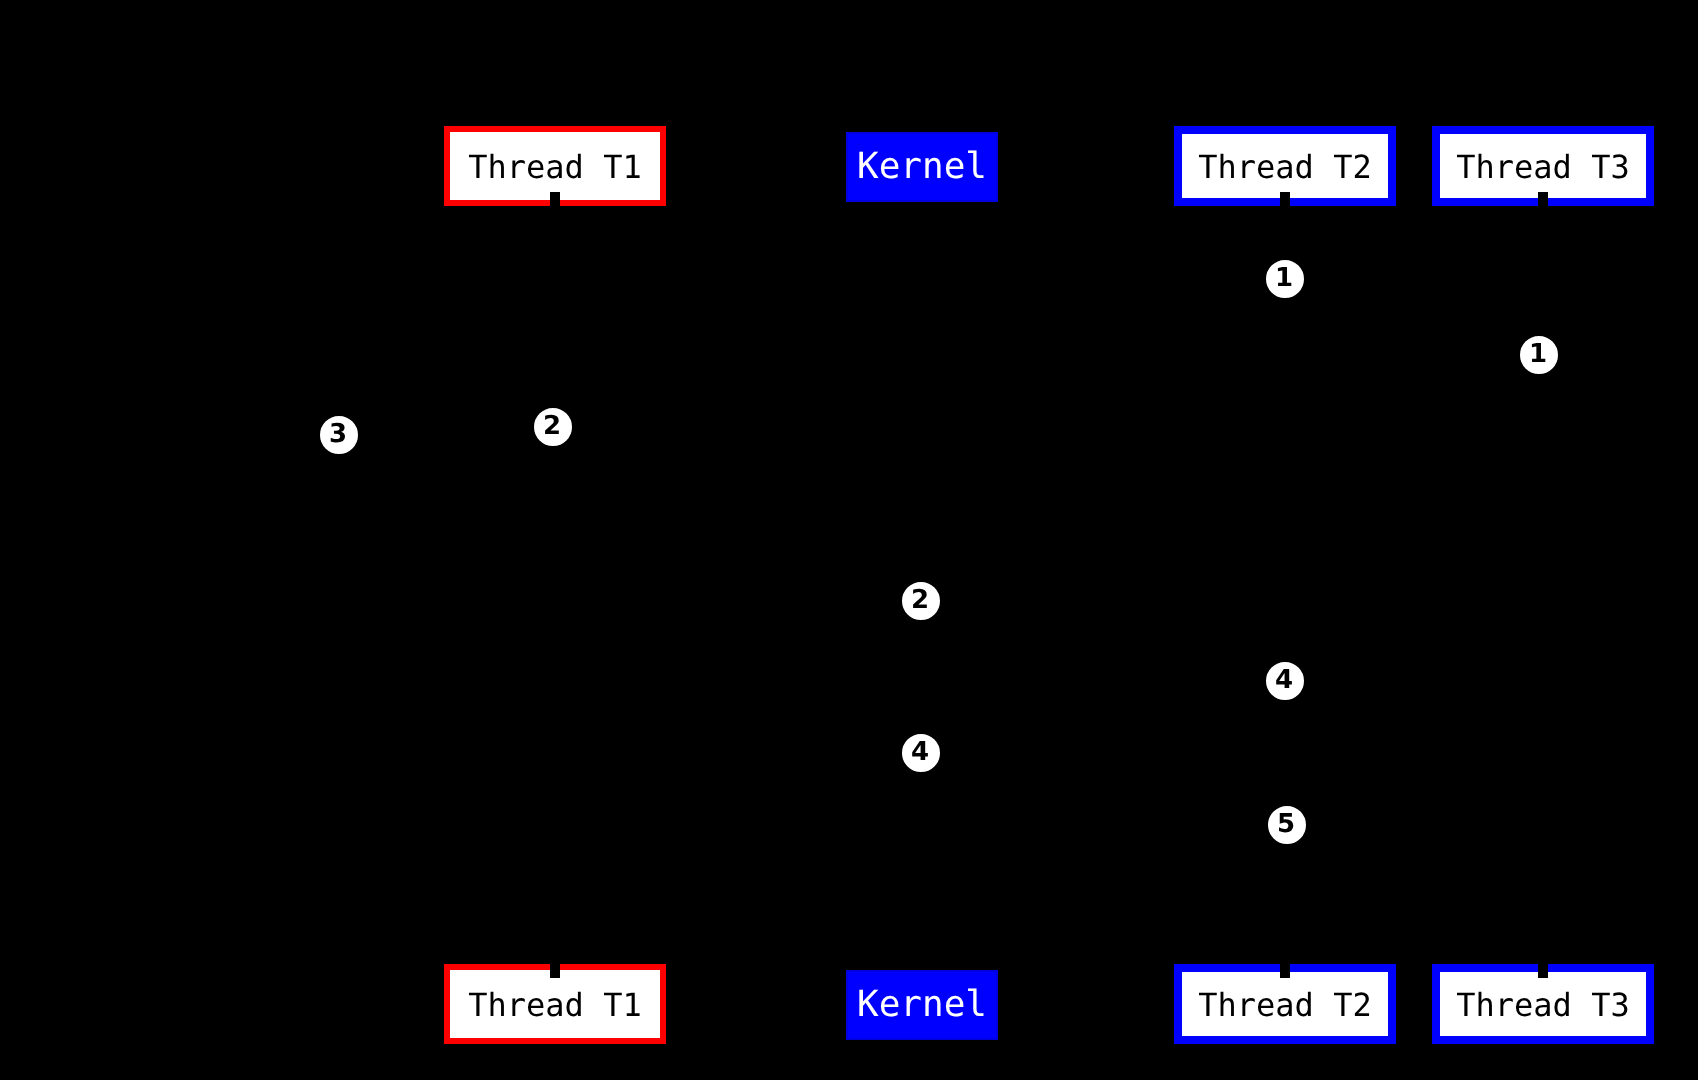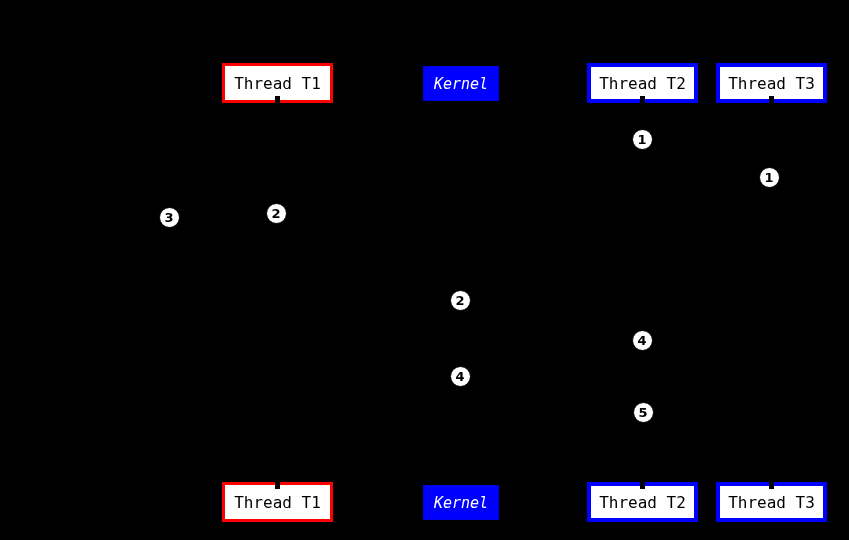--- a/index.html
+++ b/index.html
@@ -18,22 +18,21 @@
     position: absolute;
     box-sizing: border-box;
     display: flex;
     align-items: center;
     justify-content: center;
     font-family: "DejaVu Sans Mono", monospace;
     font-size: 16px;
     white-space: nowrap;
   }
   .pbox.kernel {
-    font-size: 15px;
-    font-style: italic;
+    font-size: 18px;
   }
   .lifeline {
     position: absolute;
     width: 1px;
     background: #000000;
   }
   .notch {
     position: absolute;
     background: #000000;
   }

